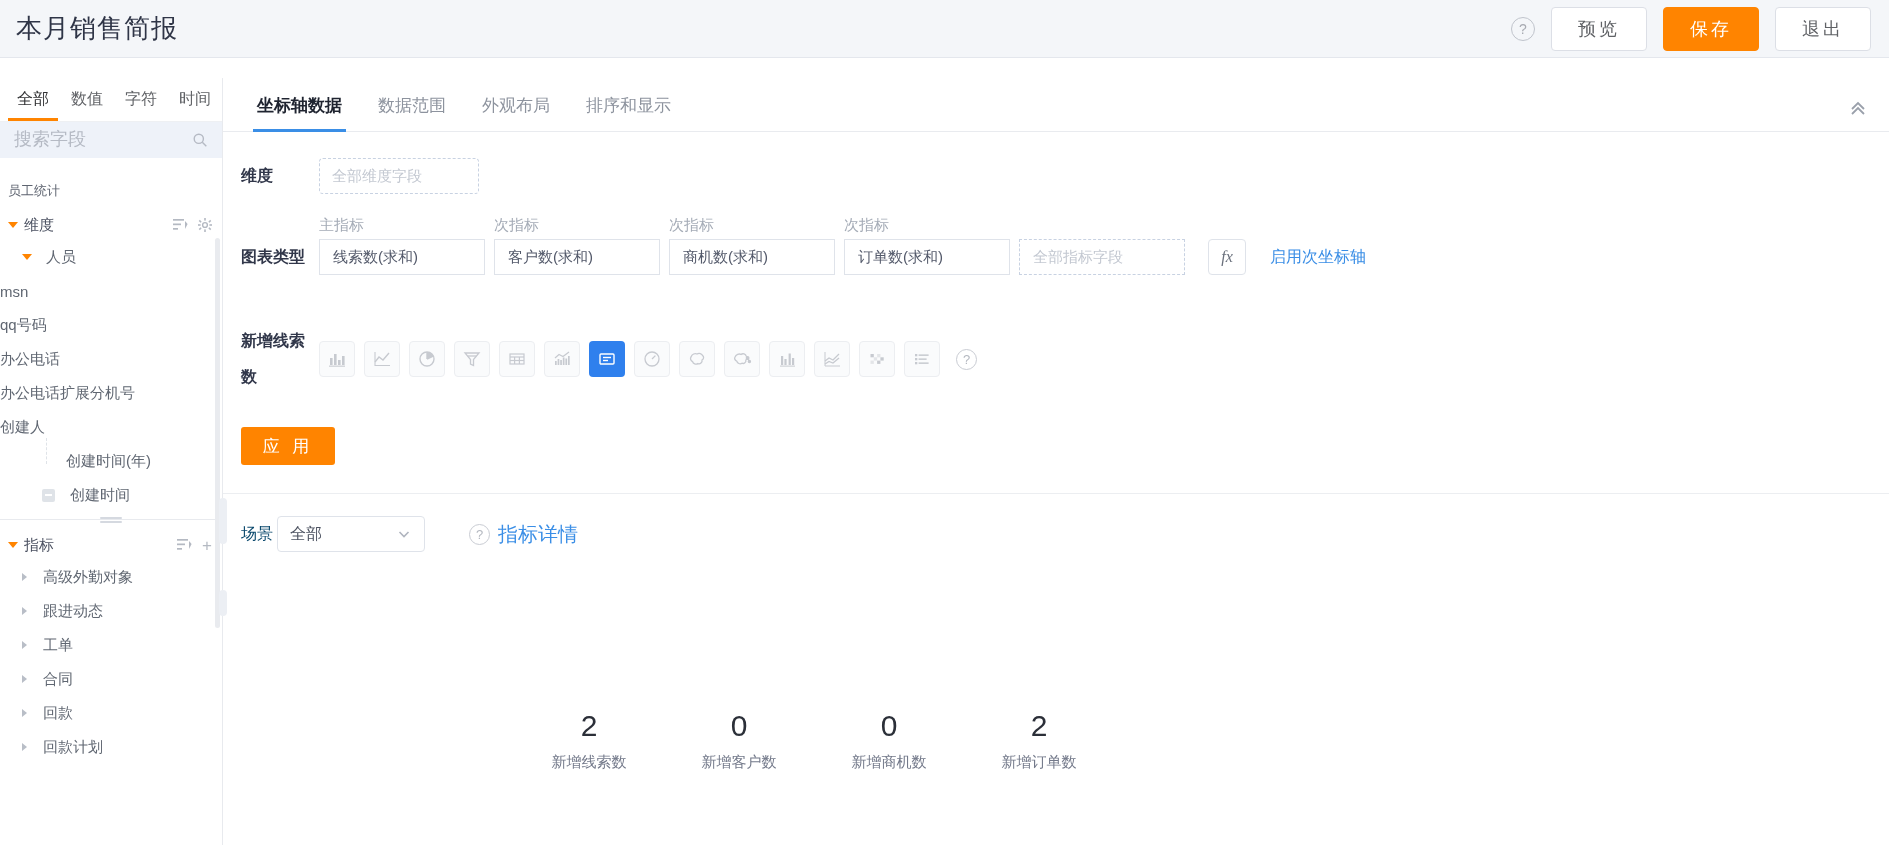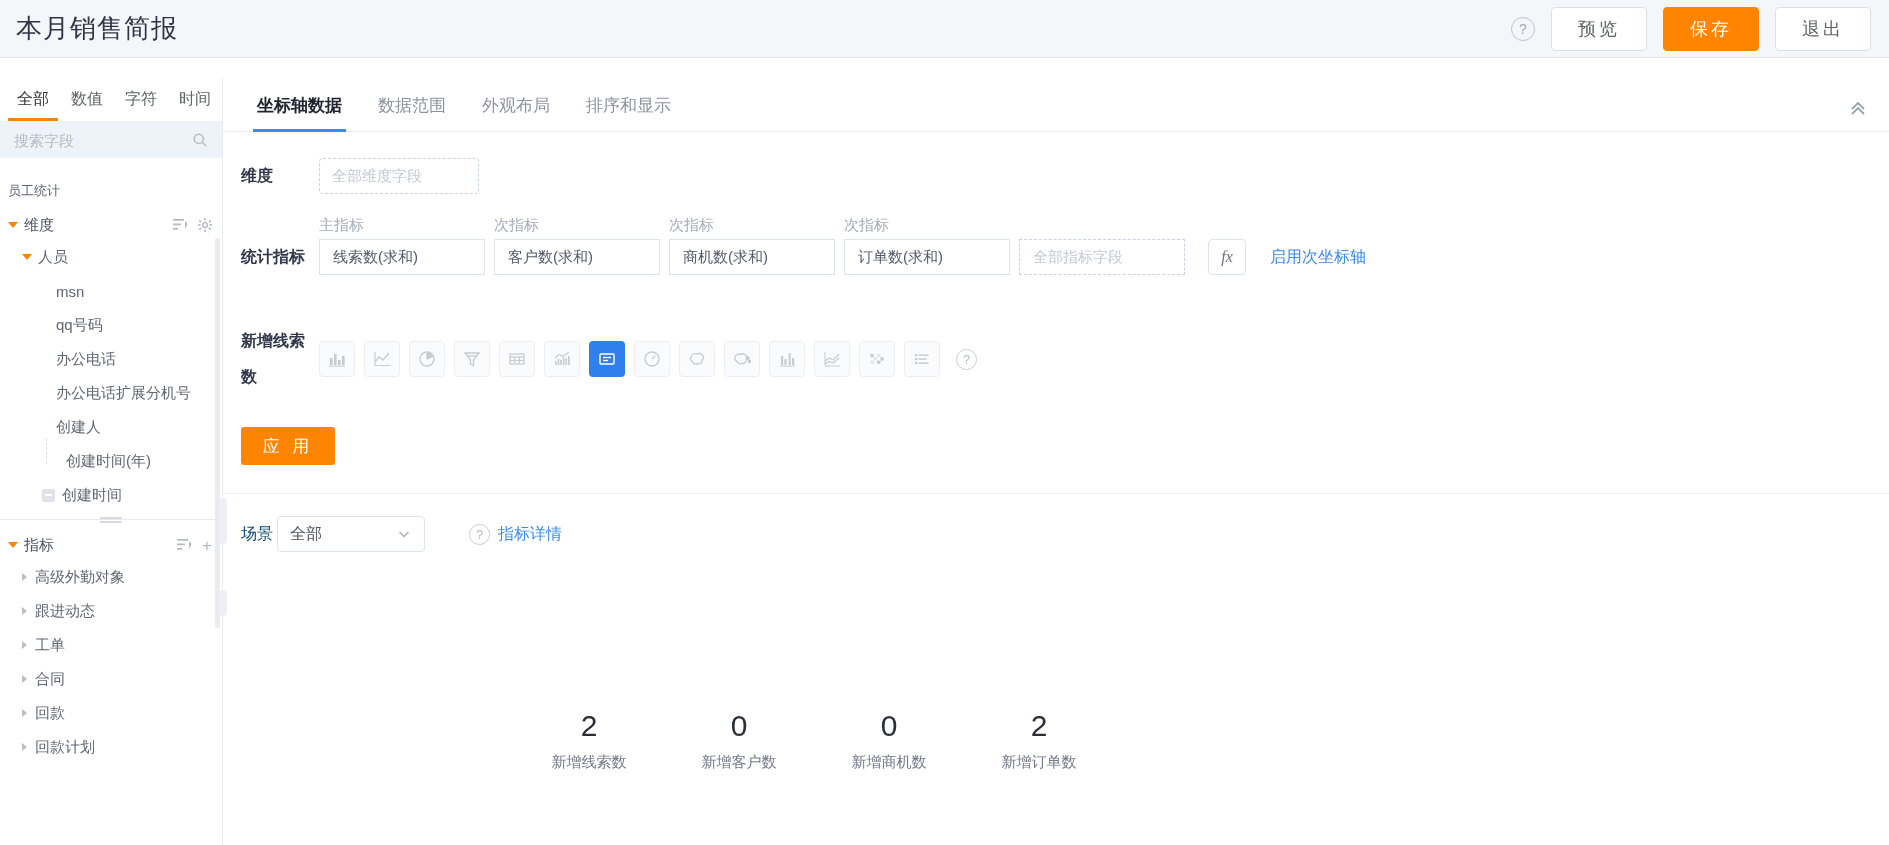--- a/index.html
+++ b/index.html
@@ -91,23 +91,23 @@
   }
   .search-box {
     height: 36px;
     background: #eef2f9;
     display: flex; align-items: center;
     padding: 0 12px;
     position: relative;
   }
   .search-box input {
     border: none; outline: none; background: transparent;
-    font-size: 15px; color: #8a8f99;
+    font-size: 18px; color: #8a8f99;
     width: 100%;
-    font-family: Liberation Sans, sans-serif;
+    font-family: Liberation Mono, monospace;
   }
   .search-box input::placeholder { color: #b5bac4; }
   .search-icon { position: absolute; right: 14px; color: #b5bac4; }
   .search-icon svg { display: block; }
 
   .ds-name {
     font-size: 13px; color: #5e6470;
     padding: 24px 14px 10px 8px;
   }
   .group-head {
@@ -137,23 +137,24 @@
   .group-actions {
     margin-left: auto; display: flex; align-items: center; gap: 10px;
     color: #b4b9c2;
   }
   .group-actions svg { display: block; }
   .tree-row {
     font-size: 15px; color: #606772;
     height: 34px;
     display: flex; align-items: center;
     cursor: pointer;
+    gap: 8px;
   }
   .tree-row.lvl1 { padding-left: 22px; }
-  .tree-row.lvl2 { padding-left: 56px; }
+  .tree-row.lvl2 { }
   .tree-row.lvl2b { padding-left: 42px; }
   .tree-row.lvl3 { padding-left: 66px; }
   .minus-box {
     width: 13px; height: 13px;
     background: #dfe3e8; border-radius: 2px;
     display: inline-flex; align-items: center; justify-content: center;
     margin-right: 7px;
   }
   .minus-box::before {
     content: ""; width: 7px; height: 1.5px; background: #fff;
@@ -324,21 +325,21 @@
   .detail-help {
     margin-left: 44px;
     display: flex; align-items: center; gap: 8px;
     cursor: pointer;
   }
   .detail-help .circ {
     width: 21px; height: 21px; border-radius: 50%;
     border: 1px solid #c9ccd3; color: #b4b8c0; font-size: 13px;
     display: flex; align-items: center; justify-content: center;
   }
-  .detail-help .lnk { color: #3a8ee6; font-size: 16px; }
+  .detail-help .lnk { color: #3a8ee6; font-size: 20px; }
 
   .kpi-row {
     position: absolute;
     top: 215px; left: 0; width: 100%;
     display: flex;
   }
   .kpi {
     width: 180px;
     text-align: center;
   }
@@ -531,21 +532,21 @@
     </div>
 
     <div class="metric-col-labels">
       <div class="metric-col-label">主指标</div>
       <div class="metric-col-label">次指标</div>
       <div class="metric-col-label">次指标</div>
       <div class="metric-col-label">次指标</div>
     </div>
 
     <div class="form-row">
-      <div class="form-label">统计指标</div>
+      <div class="form-label">图表类型</div>
       <div class="metric-inputs">
         <div class="metric-input">线索数(求和)</div>
         <div class="metric-input">客户数(求和)</div>
         <div class="metric-input">商机数(求和)</div>
         <div class="metric-input">订单数(求和)</div>
         <div class="metric-input empty">全部指标字段</div>
         <div class="fx-btn">fx</div>
         <div class="axis-link">启用次坐标轴</div>
       </div>
     </div>

